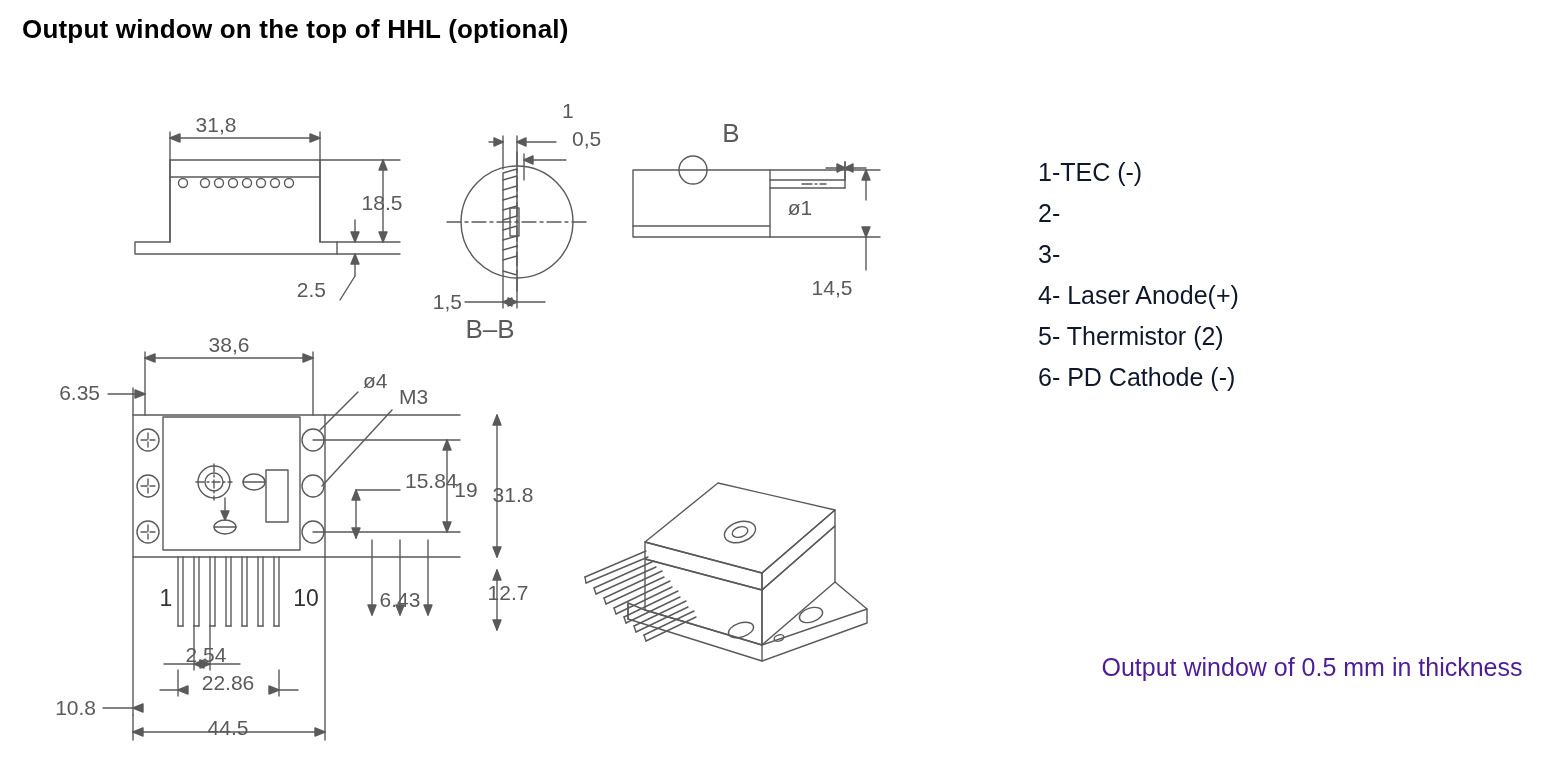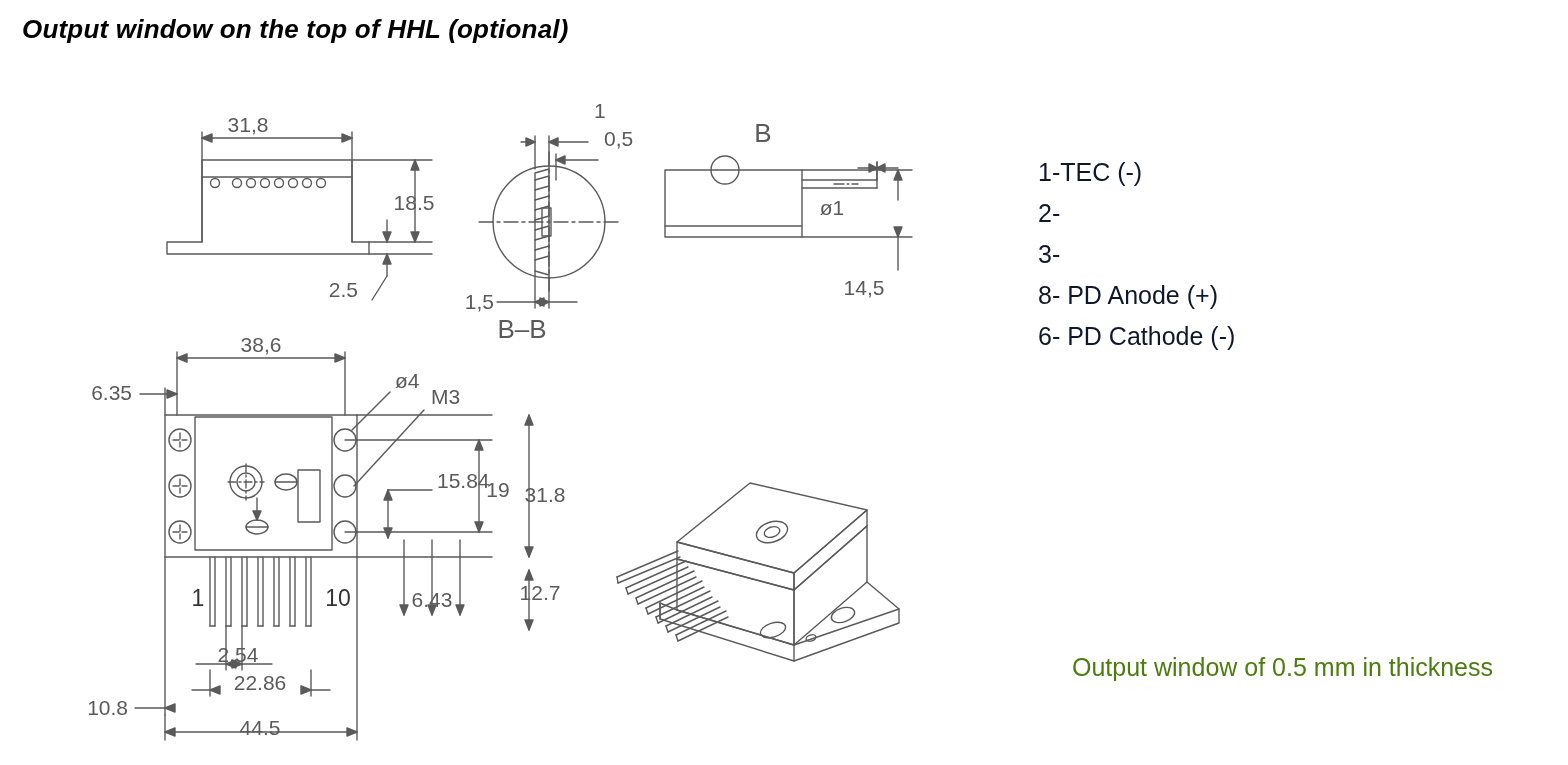--- a/index.html
+++ b/index.html
@@ -11,49 +11,49 @@
     position:relative;
     overflow:hidden;
   }
   #page{position:relative;width:1568px;height:765px;}
 
   .title{
     position:absolute;
     left:22px; top:14px;
     font-size:26px;
     font-weight:bold;
-    font-style:italic;
     letter-spacing:0.2px;
     color:#000;
     white-space:nowrap;
   }
 
   
-  #drawing{position:absolute;left:0;top:70px;width:1010px;height:690px;margin-left:32px;}
+  #drawing{position:absolute;left:0;top:70px;width:1010px;height:690px;}
   #drawing svg{display:block;}
 
   
   #legend{
     position:absolute;
     left:1038px; top:152px;
     width:520px;
   }
   .legend-line{
     font-size:25px;
     line-height:41px;
     color:#0f172a;
     white-space:nowrap;
   }
   #note{
     position:absolute;
     left:1072px; top:645px;
     width:480px;
     font-size:25px;
     line-height:44px;
-    color:#4d7c0f;
+    color:#4c1d95;
+    text-align:center;
   }
 </style>
 </head>
 <body>
 
 <div id="page">
 
   <div class="title">Output window on the top of HHL (optional)</div>
 
   <div id="drawing">
@@ -346,19 +346,20 @@
       <text x="166" y="536" text-anchor="middle" font-size="23" fill="#333">1</text>
       <text x="306" y="536" text-anchor="middle" font-size="23" fill="#333">10</text>
     </g>
   </svg>
   </div>
 
   <div id="legend">
     <div class="legend-line">1-TEC (-)</div>
     <div class="legend-line">2-</div>
     <div class="legend-line">3-</div>
-    <div class="legend-line">8- PD Anode (+)</div>
+    <div class="legend-line">4- Laser Anode(+)</div>
+    <div class="legend-line">5- Thermistor (2)</div>
     <div class="legend-line">6- PD Cathode (-)</div>
   </div>
 
   <div id="note">Output window of 0.5 mm in thickness</div>
 
 </div>
 
 </body></html>

